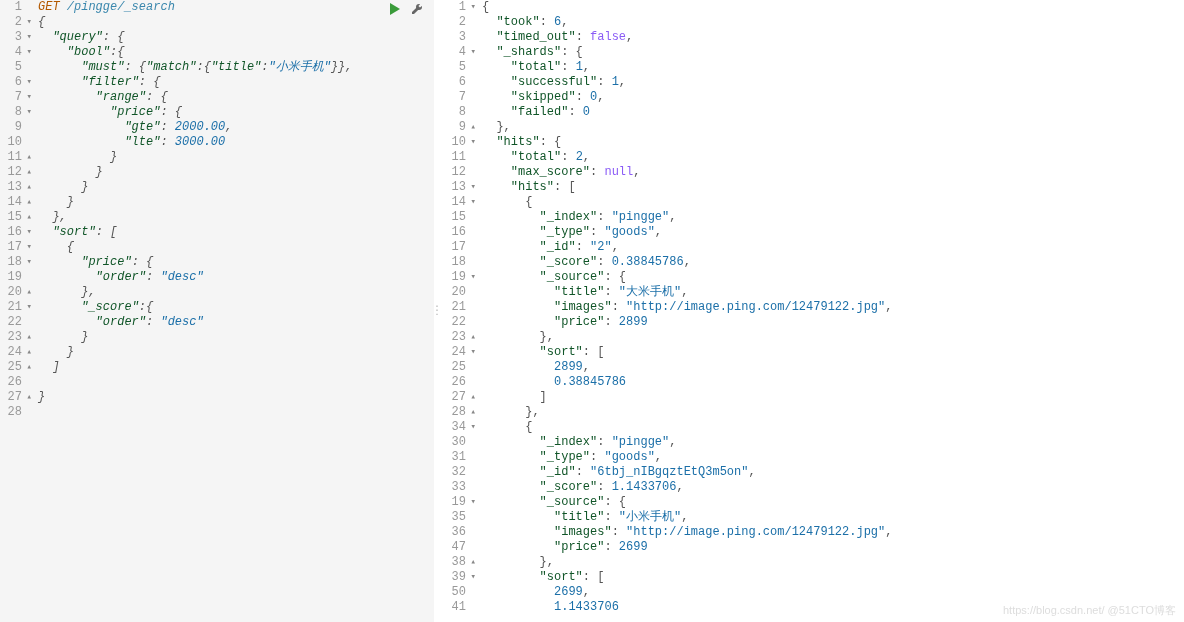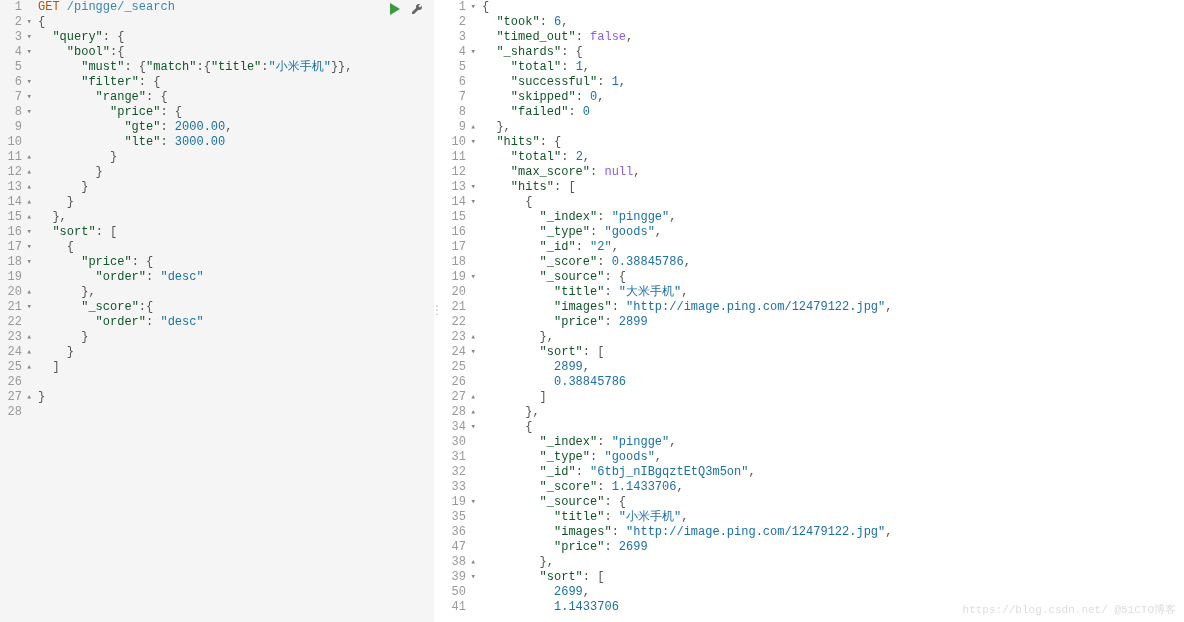--- a/index.html
+++ b/index.html
@@ -38,21 +38,21 @@
     user-select: none;
     float: left;
   }
   .right-pane .gutter { width: 42px; }
   .gutter .ln { height: 15px; display: flex; justify-content: flex-end; align-items: center; gap: 2px; }
   .fold { color: #888; font-size: 9px; width: 8px; display: inline-block; }
   .code { margin-left: 38px; white-space: pre; }
   .right-pane .code { margin-left: 42px; }
   .code .line { height: 15px; }
   .line.hl { background: #e8e8e8; }
-  .left-pane .code { background: #f5f5f5; }
+  .left-pane .code { background: #f5f5f5; font-style: italic; }
   .left-pane .line { background: #f5f5f5; }
   .right-pane .line { background: #fff; }
 
   .tok-method { color: #b35900; }
   .tok-path { color: #3a87ad; }
   .tok-key { color: #105528; }     
   .tok-string { color: #1b6fa8; }  
   .tok-num { color: #1b6fa8; }
   .tok-bool { color: #8b5cf6; }
   .tok-punc { color: #555; }
@@ -63,21 +63,21 @@
     right: 10px;
     display: flex;
     gap: 8px;
   }
   .play-icon svg, .wrench-icon svg { display: block; }
   .watermark {
     position: absolute;
     right: 8px;
     bottom: 4px;
     color: #ddd;
-    font-family: Liberation Mono, monospace;
+    font-family: Liberation Sans, sans-serif;
     font-size: 11px;
     pointer-events: none;
   }
 </style>
 </head>
 <body>
 
 <div class="pane left-pane">
   <div class="actions">
     <span class="play-icon">

